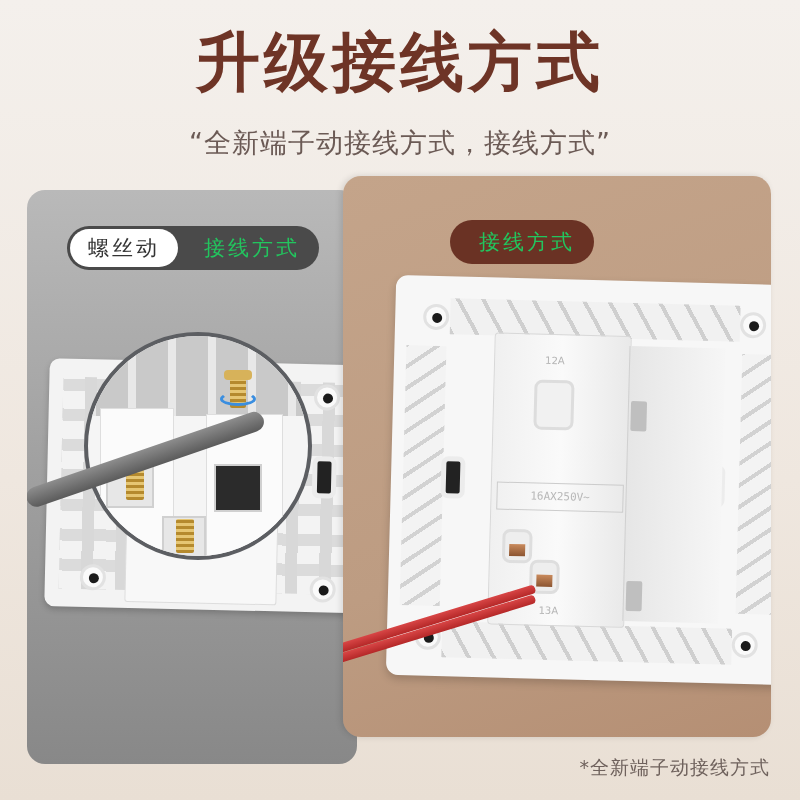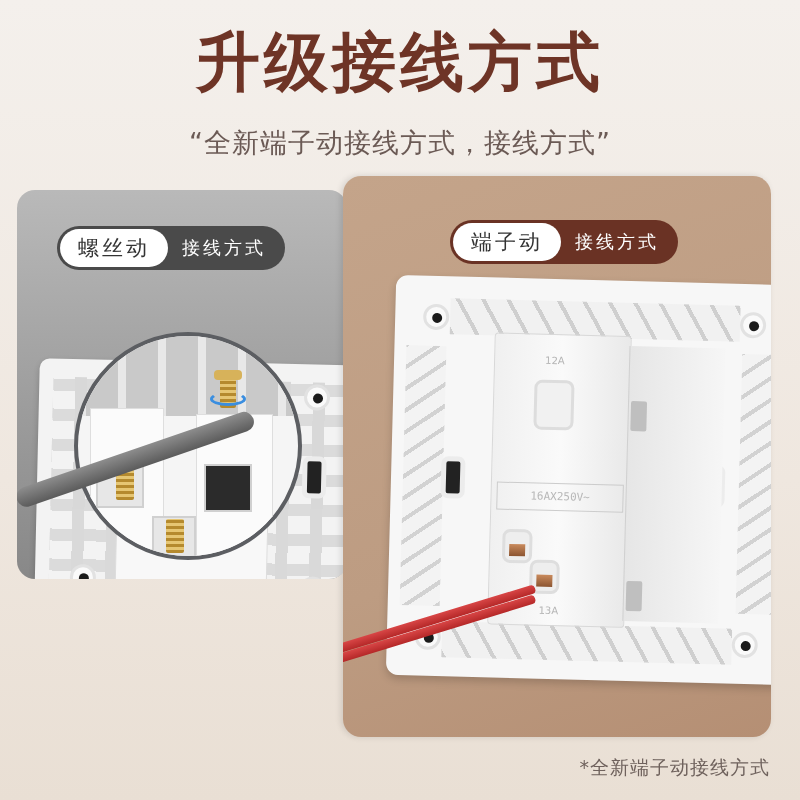--- a/index.html
+++ b/index.html
@@ -11,39 +11,39 @@
   .title {
     position:absolute; left:0; right:0; top:24px; text-align:center;
     font-size:64px; font-weight:bold; color:#6e3426; letter-spacing:4px; line-height:76px;
   }
   .subtitle {
     position:absolute; left:0; right:0; top:125px; text-align:center;
     font-size:27px; color:#6b5a55; letter-spacing:1px; line-height:36px;
   }
   .panel { position:absolute; overflow:hidden; }
   .panel-left {
-    left:17px; top:190px; width:330px; height:389px; border-radius:18px;
+    left:27px; top:190px; width:330px; height:574px; border-radius:18px;
     background: linear-gradient(180deg, #b9b9b9 0%, #9d9d9d 55%, #888888 100%);
     text-decoration: underline;
   }
   .panel-right {
     left:343px; top:176px; width:428px; height:561px; border-radius:18px;
     background: linear-gradient(160deg, #c4a48a 0%, #bd9c82 60%, #b58f74 100%);
     box-shadow: -2px 0 6px rgba(0,0,0,0.12);
   }
   .pill {
     position:absolute; height:44px; border-radius:22px; display:flex; align-items:center;
     padding:3px; box-sizing:border-box;
   }
   .pill .seg-a {
     height:38px; border-radius:19px; background:#fff; display:flex; align-items:center;
     padding:0 18px; font-size:21px; color:#333; letter-spacing:3px; white-space:nowrap;
   }
   .pill .seg-b {
-    padding:0 16px 0 14px; font-size:18px; color:#ffffff; letter-spacing:3px; white-space:nowrap;
+    padding:0 16px 0 26px; font-size:21px; color:#22c55e; letter-spacing:3px; white-space:nowrap;
   }
   .pill-left { left:40px; top:36px; background:#4a4a4a; }
   .pill-right { left:107px; top:44px; background:#6a3224; }
 
   
   .plate-l {
     position:absolute; left:20px; top:172px; width:340px; height:248px;
     background:#f3f3f3; border-radius:10px; transform:rotate(1.3deg);
     box-shadow: 0 3px 6px rgba(0,0,0,0.2);
   }
@@ -165,21 +165,20 @@
   <div class="gray-wire" style="left:0px;top:300px;width:250px;transform:rotate(-19deg)"></div>
 
   <div class="pill pill-left">
     <span class="seg-a">螺丝动</span>
     <span class="seg-b">接线方式</span>
   </div>
 </div>
 
 <div class="panel panel-right">
   <div class="pill pill-right">
-    <span class="seg-a">端子动</span>
     <span class="seg-b">接线方式</span>
   </div>
 
   <div class="plate-r">
     <div class="tri-row" style="left:55px;top:22px;width:290px"></div>
     <div class="tri-row" style="left:55px;top:345px;width:290px"></div>
     <div class="side-ribs" style="left:12px;top:70px;height:260px"></div>
     <div class="side-ribs" style="right:12px;top:70px;height:260px"></div>
     <div class="hole" style="left:28px;top:28px"></div>
     <div class="hole" style="left:345px;top:28px"></div>

